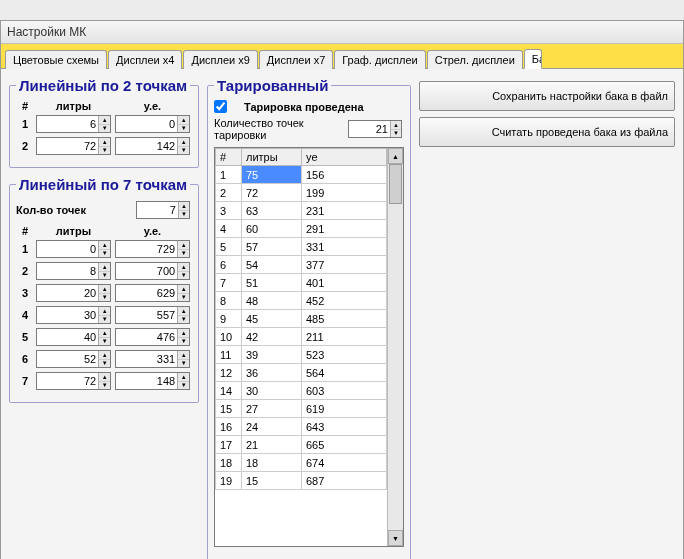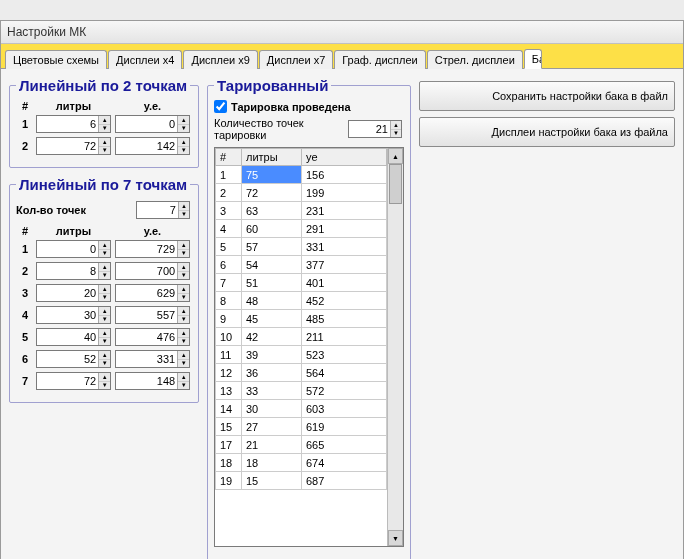--- a/index.html
+++ b/index.html
@@ -134,21 +134,21 @@
   .spin .arrows .up { border-bottom:1px solid #ccc; }
   .kolvo-row {
     display:flex;
     align-items:center;
     margin: 2px 0 6px 0;
   }
   .kolvo-row .lbl { font-weight:bold; flex:1; }
   .checkbox-row {
     display:flex;
     align-items:center;
-    gap:4px;
+    gap:17px;
     margin-bottom:4px;
     font-weight:bold;
   }
   .checkbox-row input { margin:0; }
   .table-wrap {
     border:1px solid #7a7a7a;
     background:#fff;
     height: 400px;
     overflow: hidden;
     display:flex;
@@ -504,33 +504,33 @@
     <td>11</td>
     <td class="litry">39</td>
     <td>523</td>
   </tr>
                   <tr class="">
     <td>12</td>
     <td class="litry">36</td>
     <td>564</td>
   </tr>
                   <tr class="">
-    <td>13</td>
-    <td class="litry">33</td>
-    <td>572</td>
-  </tr>
-                  <tr class="">
     <td>14</td>
     <td class="litry">30</td>
     <td>603</td>
   </tr>
                   <tr class="">
     <td>15</td>
     <td class="litry">27</td>
     <td>619</td>
+  </tr>
+                  <tr class="">
+    <td>16</td>
+    <td class="litry">24</td>
+    <td>643</td>
   </tr>
                   <tr class="">
     <td>17</td>
     <td class="litry">21</td>
     <td>665</td>
   </tr>
                   <tr class="">
     <td>18</td>
     <td class="litry">18</td>
     <td>674</td>
@@ -549,17 +549,17 @@
               <div class="thumb"></div>
             </div>
             <div class="sbtn">▼</div>
           </div>
         </div>
       </fieldset>
     </div>
 
     <div class="col-right">
       <div class="bigbtn">Сохранить настройки бака в файл</div>
-      <div class="bigbtn">Дисплеи настройки бака из файла</div>
+      <div class="bigbtn">Считать проведена бака из файла</div>
     </div>
 
   </div>
 </div>
 
 </body></html>

